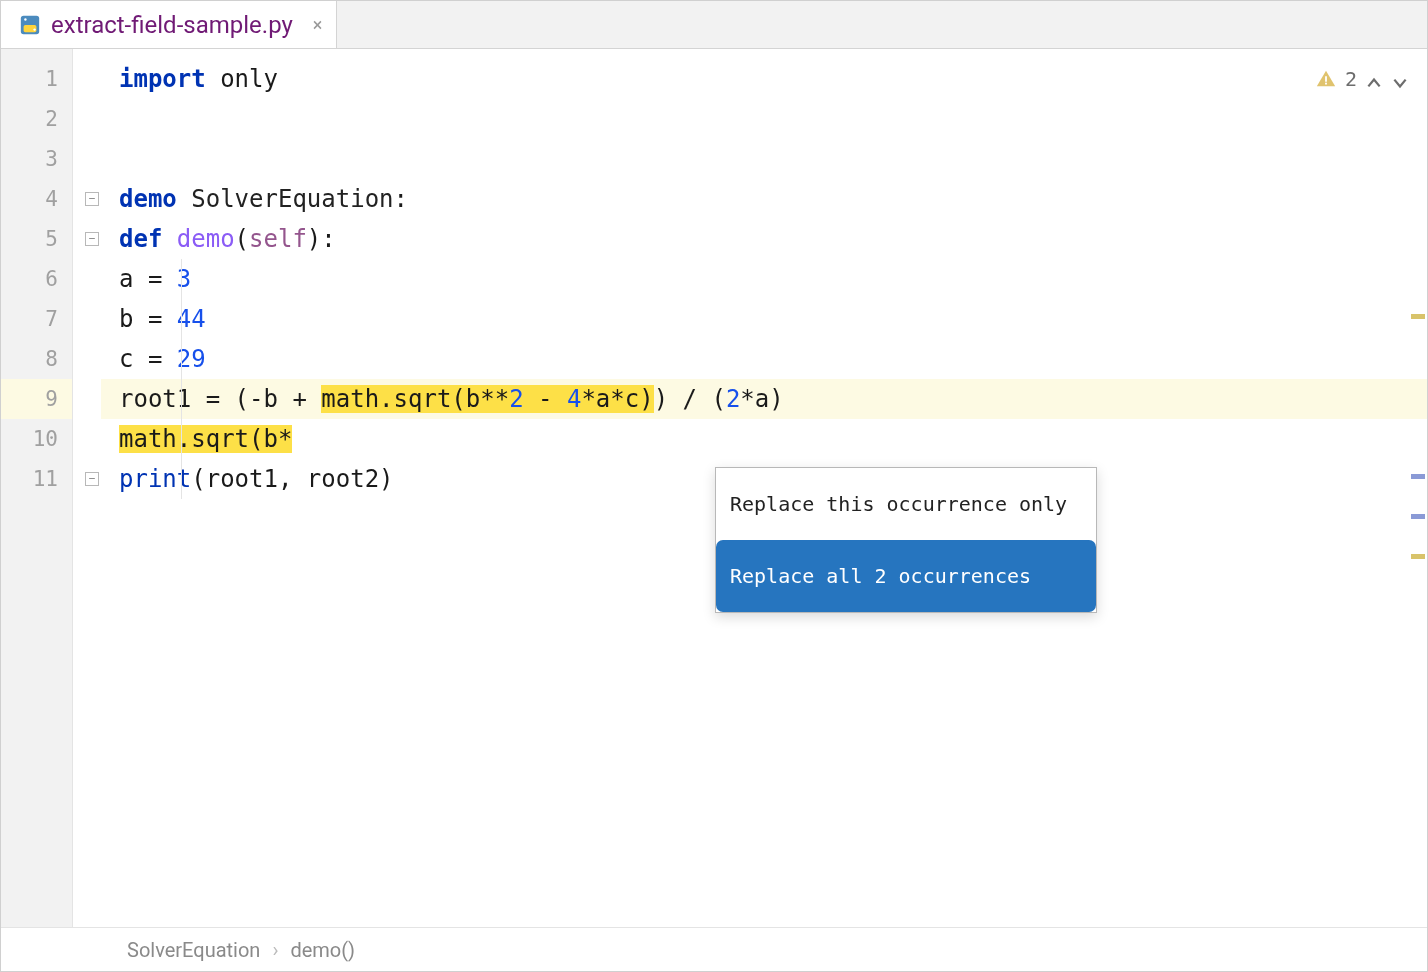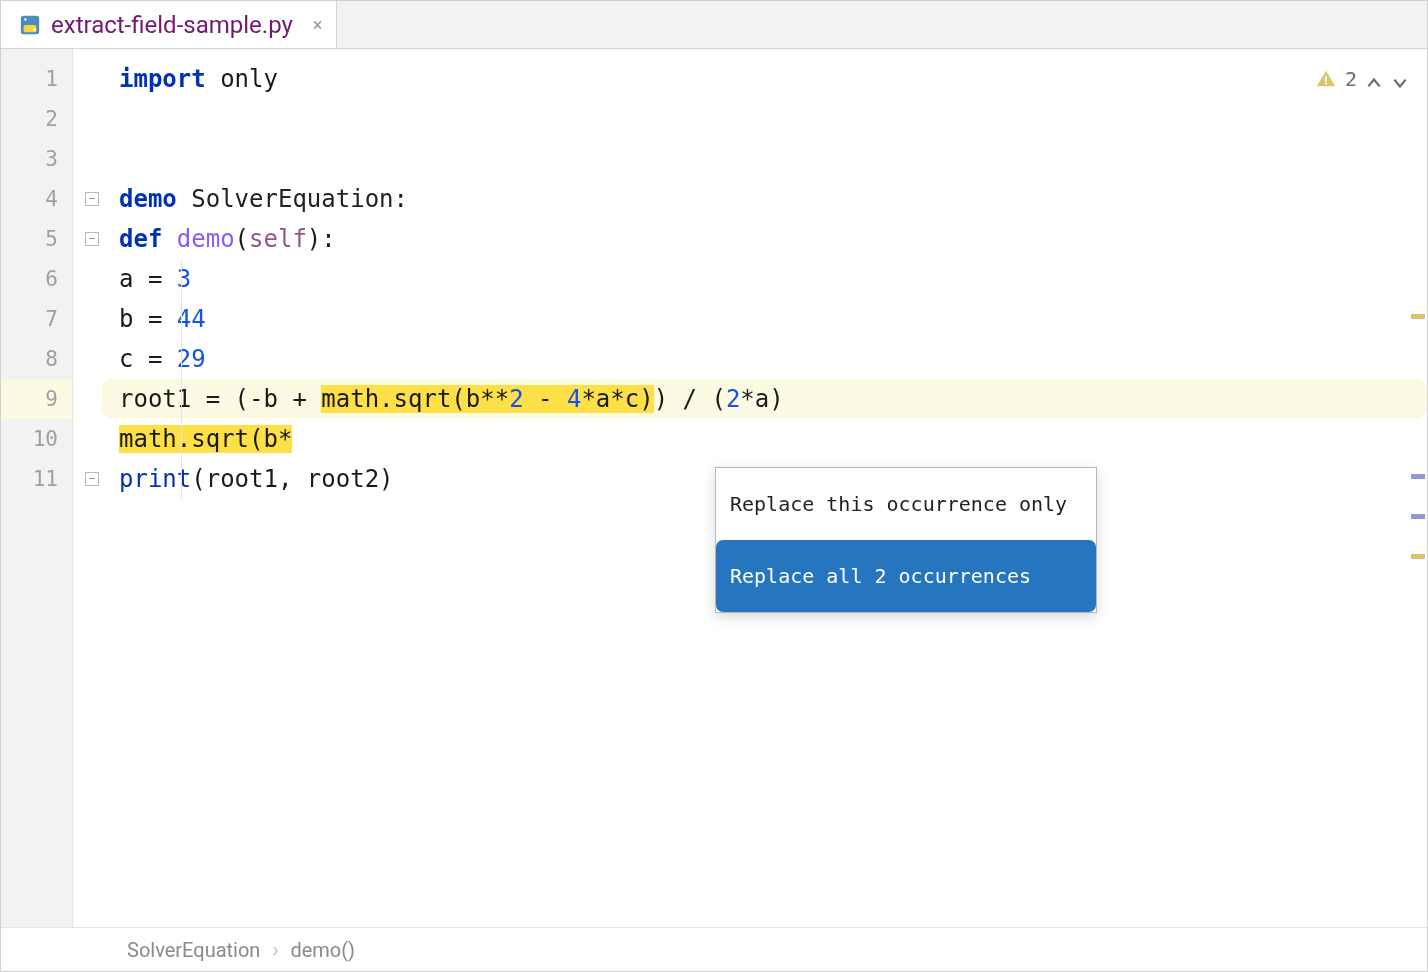--- a/index.html
+++ b/index.html
@@ -82,21 +82,21 @@
 }
 .code-line {
   height: 40px;
   display: flex;
   align-items: center;
   white-space: pre;
   padding-left: 18px;
   color: #1a1a1a;
   position: relative;
 }
-.code-line.highlighted { background: #fdfae3; border-radius: 11px; }
+.code-line.highlighted { background: #fdfae3; }
 .kw { color: #0033b3; font-weight: bold; }
 .fn { color: #8b5cf6; }
 .self { color: #94558d; }
 .num { color: #1750eb; }
 .builtin { color: #0033b3; }
 .cls { color: #222; }
 .selection {
   background: #fde047;
 }
 .inspections {

